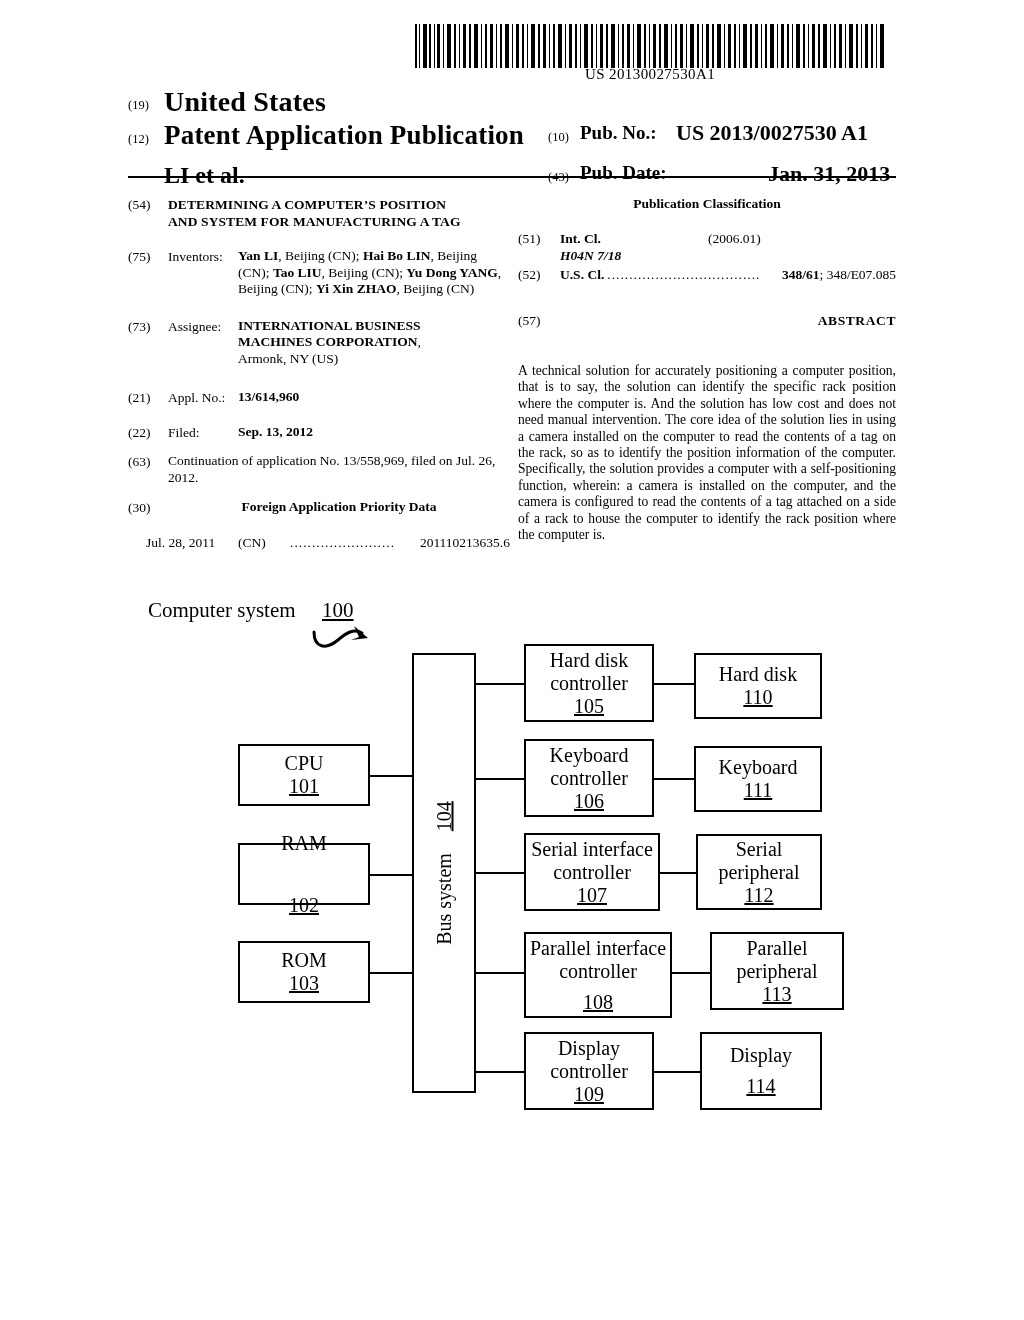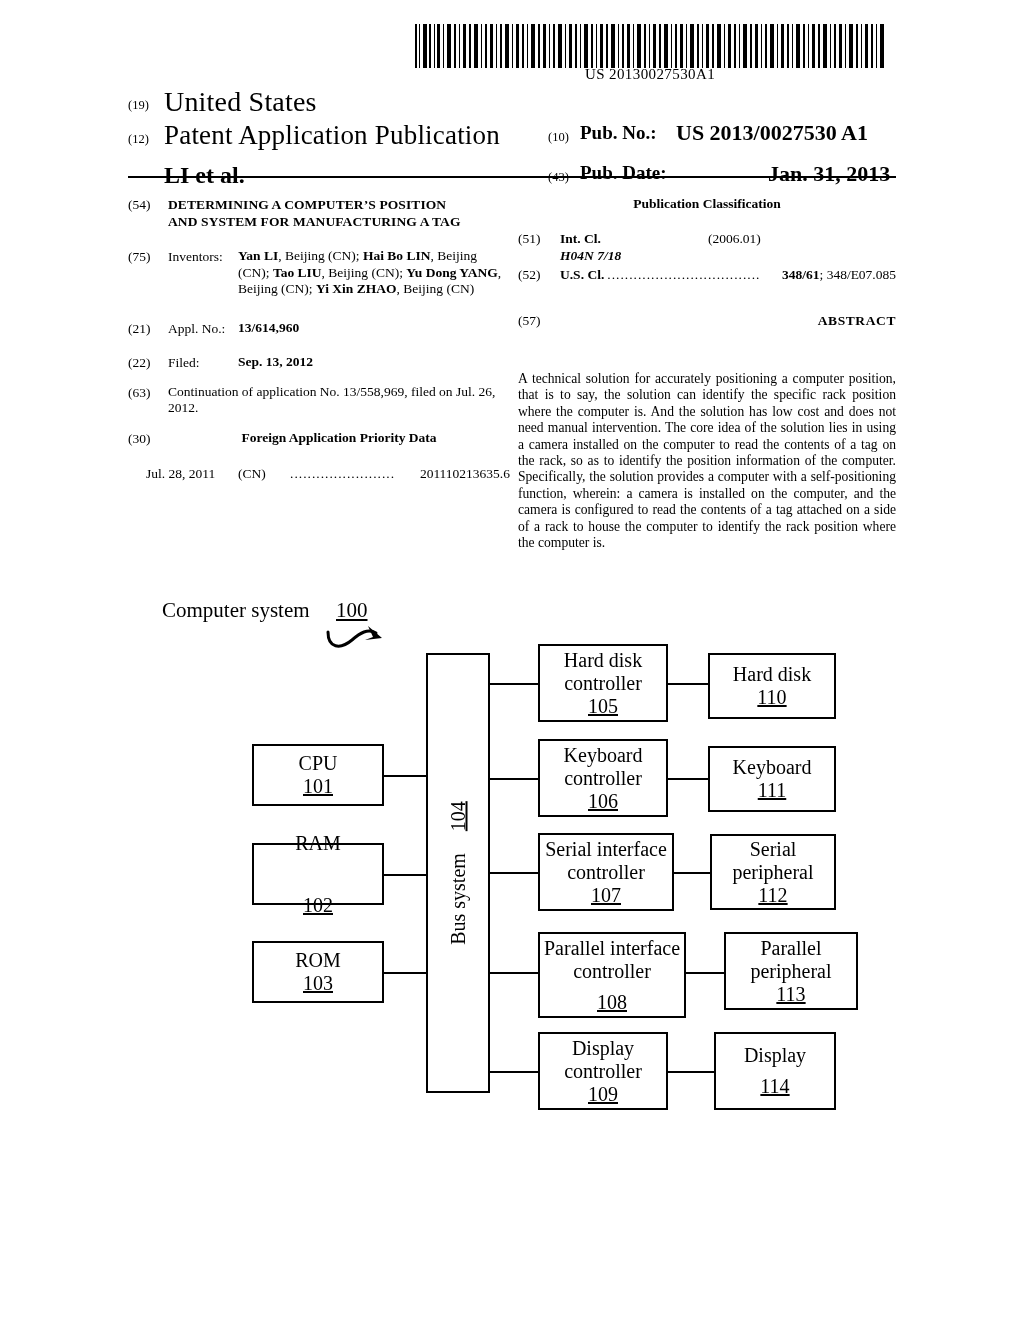--- a/index.html
+++ b/index.html
@@ -42,21 +42,21 @@
     vertical-align: baseline;
     position: absolute;
     left: 0;
     top: 12px;
   }
   .mh-big {
     position: absolute;
     left: 36px;
     top: 0;
     font-size: 28px;
-    font-weight: normal;
+    font-weight: bold;
     letter-spacing: 0.2px;
   }
   .mh-big.sm { font-size: 27px; }
   .mh-sub {
     position: absolute;
     left: 36px;
     top: 2px;
     font-size: 24px;
     font-weight: bold;
   }
@@ -164,30 +164,30 @@
   .abs-num { position: absolute; left: 0; top: 0; font-size: 13.5px; }
   .abs-title {
     position: absolute;
     left: 0; right: 0;
     text-align: right;
     font-weight: bold;
     font-size: 13.5px;
     letter-spacing: 0.6px;
   }
   .abstract-text {
-    margin-top: 38px;
+    margin-top: 30px;
     font-size: 13.6px;
     line-height: 16.4px;
     text-align: justify;
     text-justify: inter-word;
     hyphens: manual;
   }
 
   
-  .figure { position: absolute; left: 14px; top: 580px; width: 880px; height: 560px; }
+  .figure { position: absolute; left: 0; top: 580px; width: 880px; height: 560px; }
   .fig-title {
     position: absolute;
     left: 148px;
     top: 18px;
     font-size: 21px;
   }
   .fig-ref {
     position: absolute;
     left: 322px;
     top: 18px;
@@ -376,20 +376,27 @@
     <span class="fnum">(75)</span>
     <span class="flabel">Inventors:</span>
     <div class="fbody">
       <b>Yan LI</b>, Beijing (CN); <b>Hai Bo LIN</b>,
       Beijing (CN); <b>Tao LIU</b>, Beijing (CN);
       <b>Yu Dong YANG</b>, Beijing (CN); <b>Yi Xin
       ZHAO</b>, Beijing (CN)
     </div>
   </div>
 
+  <div class="field" style="margin-top:20px">
+    <span class="fnum">(73)</span>
+    <span class="flabel">Assignee:</span>
+    <div class="fbody">
+      <b>INTERNATIONAL BUSINESS<br>MACHINES CORPORATION</b>,<br>Armonk, NY (US)
+    </div>
+  </div>
 
   <div class="field" style="margin-top:22px">
     <span class="fnum">(21)</span>
     <span class="flabel">Appl. No.:</span>
     <div class="fbody b">13/614,960</div>
   </div>
 
   <div class="field" style="margin-top:18px">
     <span class="fnum">(22)</span>
     <span class="flabel">Filed:</span>

